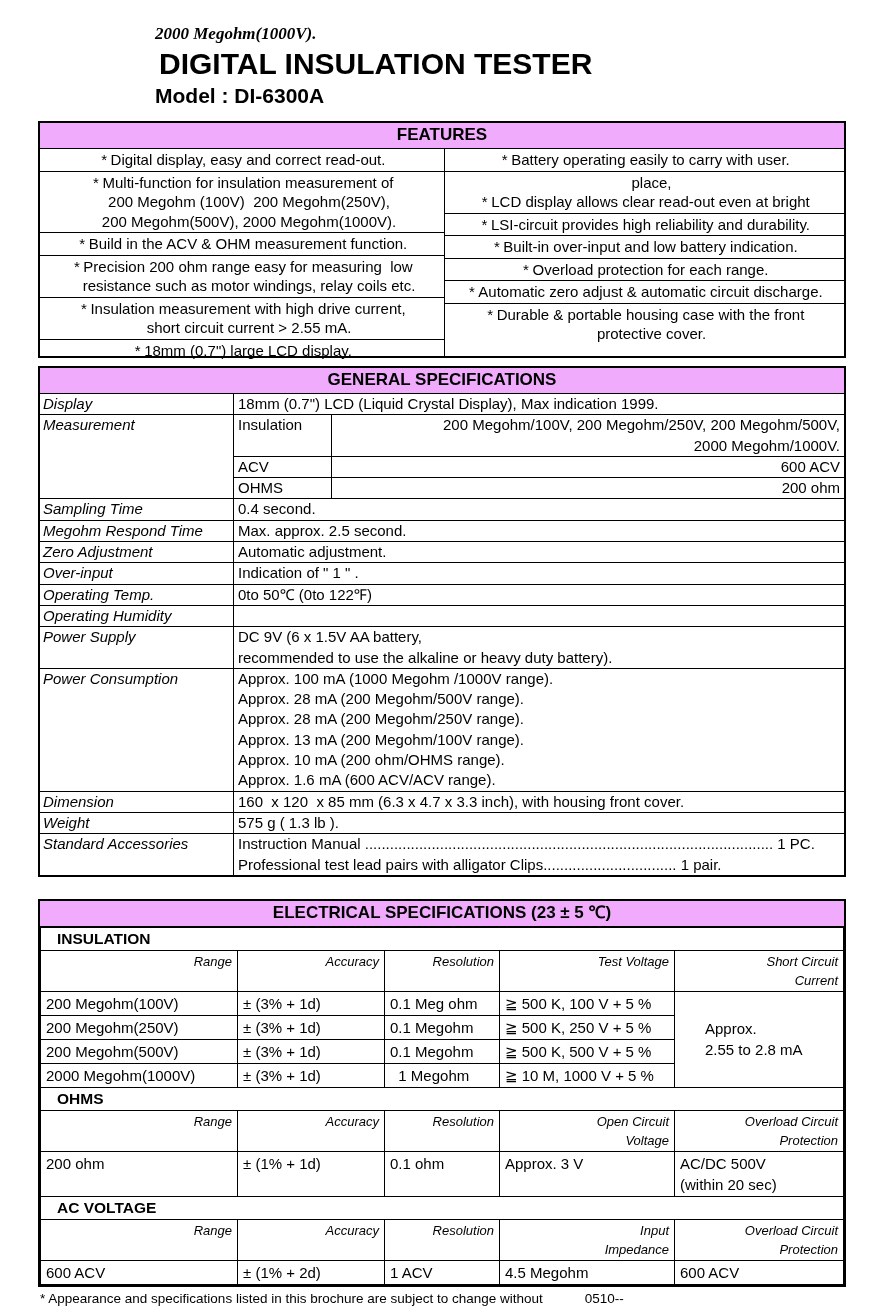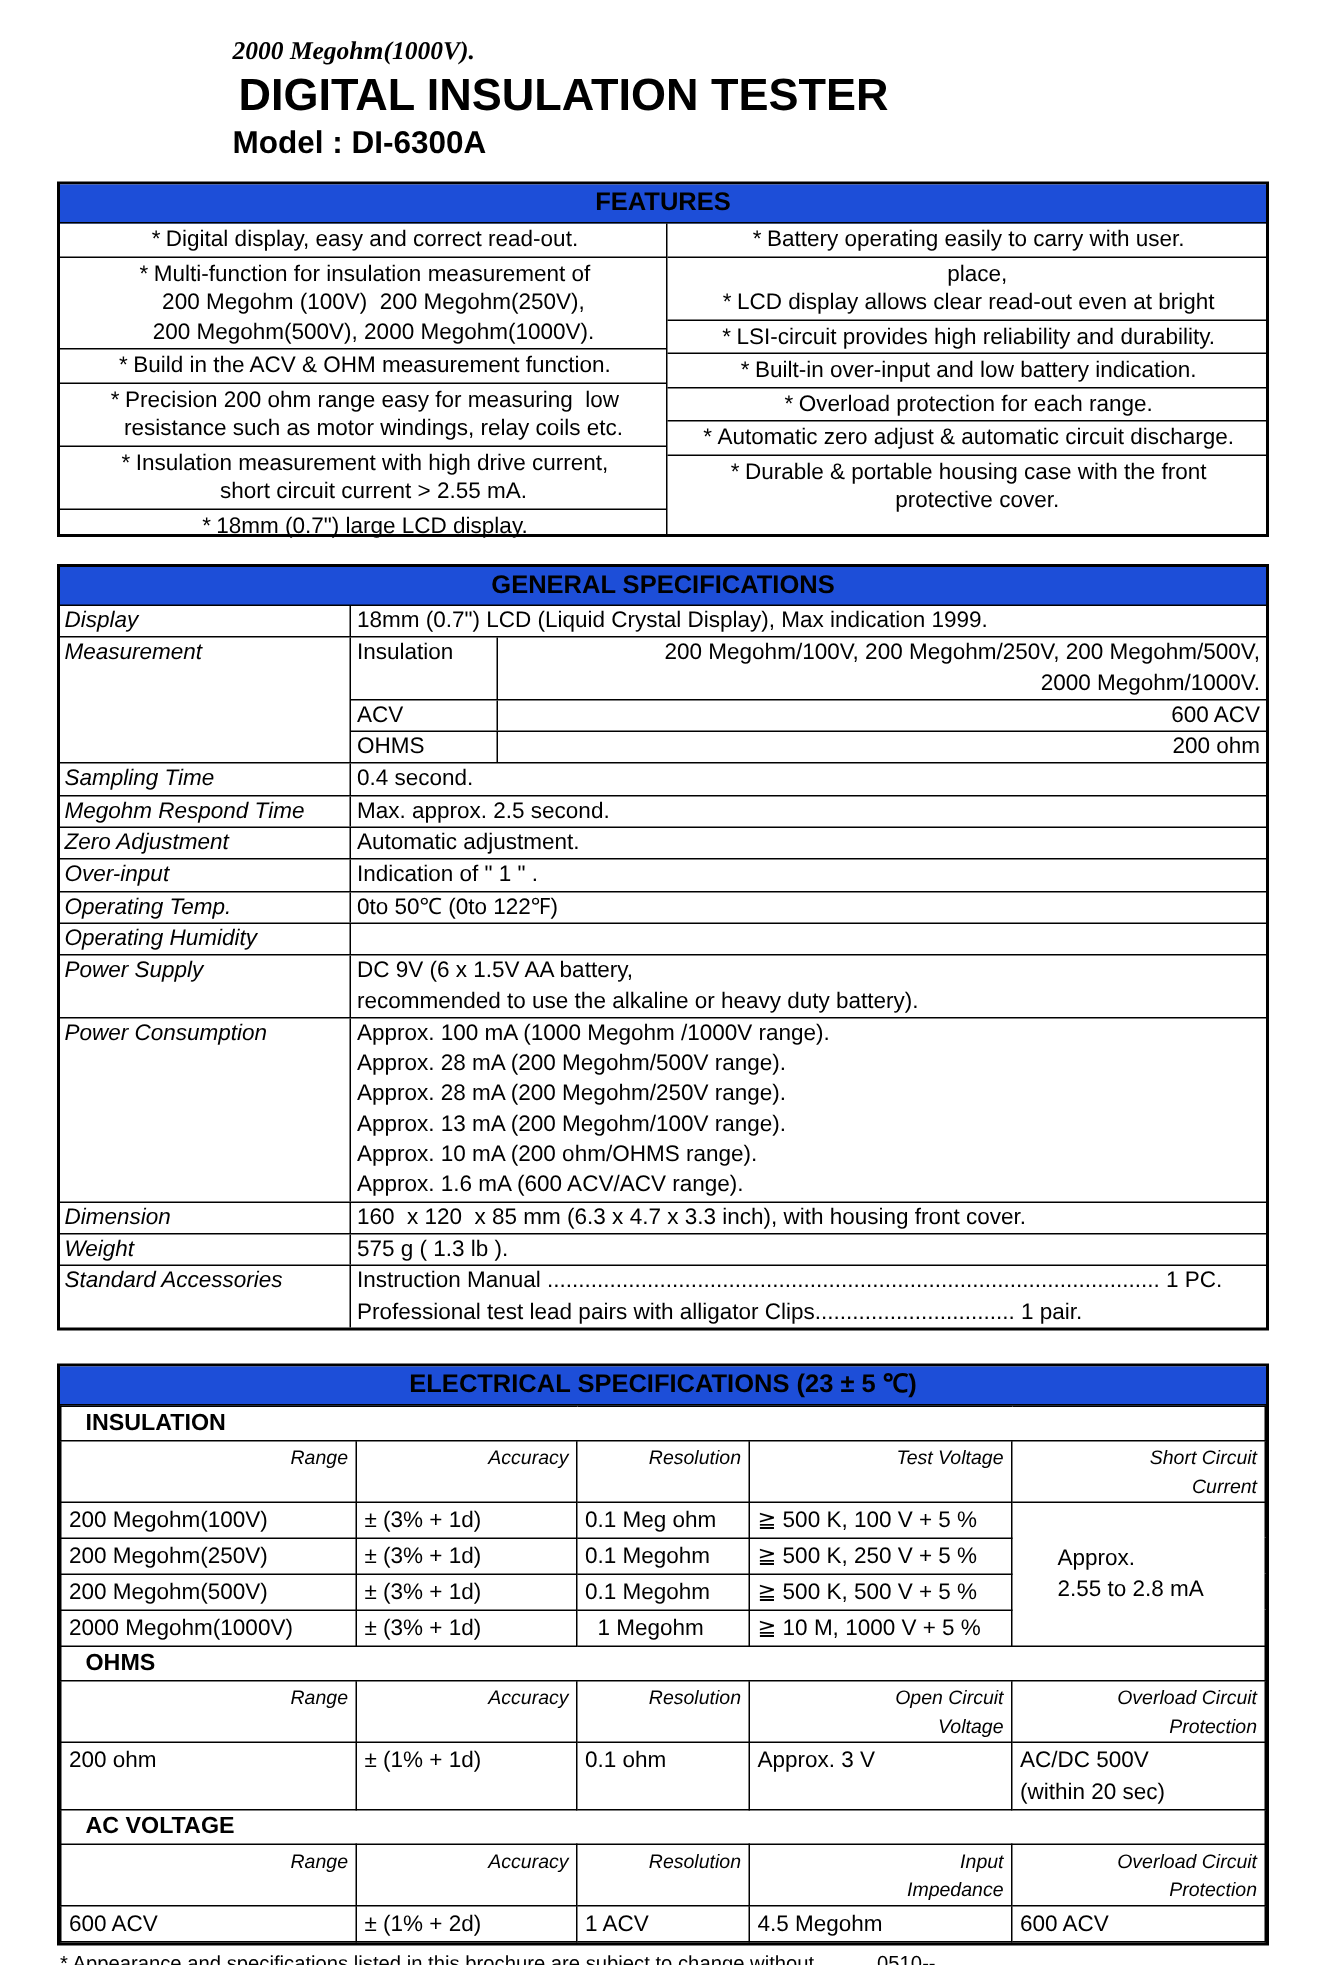--- a/index.html
+++ b/index.html
@@ -17,39 +17,39 @@
     font-family: "Liberation Serif", serif;
     font-style: italic; font-weight: bold;
     font-size: 17px; line-height: 19px; margin-bottom: 3px;
   }
   .title { margin: 4px; font-size: 30px; line-height: 33px; font-weight: bold; letter-spacing: 0px; }
   .model { font-size: 21px; font-weight: bold; line-height: 24px; margin-top: 2px; }
 
   
   .tbl { border: 2px solid #000; width: 808px; }
   .tbl-title {
-    background: #1d4ed8; text-align: center; font-weight: bold;
+    background: #f0abfc; text-align: center; font-weight: bold;
     font-size: 17px; line-height: 20px; padding: 2px 0 3px 0;
     border-bottom: 1px solid #000;
   }
 
   
   .features { margin-top: 0; }
   .features-body { display: flex; height: 207px; }
   .feat-col { display: flex; flex-direction: column; }
   .feat-col.left  { flex: 0 0 405px; border-right: 1px solid #000; }
   .feat-col.right { flex: 1; }
   .feat-cell { border-bottom: 1px solid #000; padding: 1px 4px 1px 3px; font-size: 15px; line-height: 19.5px; text-align: center; }
   .feat-col .feat-cell:last-child { border-bottom: none; flex: 1; }
   .feat-line { white-space: pre-wrap; }
   .feat-line.cont { padding-left: 15px; }
   .bullet { display: inline-block; width: 13px; font-size: 15px; }
 
   
-  .gspecs { margin-top: 18px; }
+  .gspecs { margin-top: 8px; }
   .gs-body { font-size: 15px; line-height: 20.3px; }
   .gs-row { display: flex; border-bottom: 1px solid #000; }
   .gs-row:last-child { border-bottom: none; }
   .gs-label { flex: 0 0 194px; border-right: 1px solid #000; padding: 0 3px; font-style: italic; }
   .gs-val { flex: 1; padding: 0 4px; min-width: 0; }
   .gs-val.has-sub { padding: 0; }
   .gs-subrow { display: flex; border-bottom: 1px solid #000; }
   .gs-subrow:last-child { border-bottom: none; }
   .gs-sublabel { flex: 0 0 98px; border-right: 1px solid #000; padding: 0 4px; }
   .gs-subval { flex: 1; padding: 0 4px; text-align: right; }

